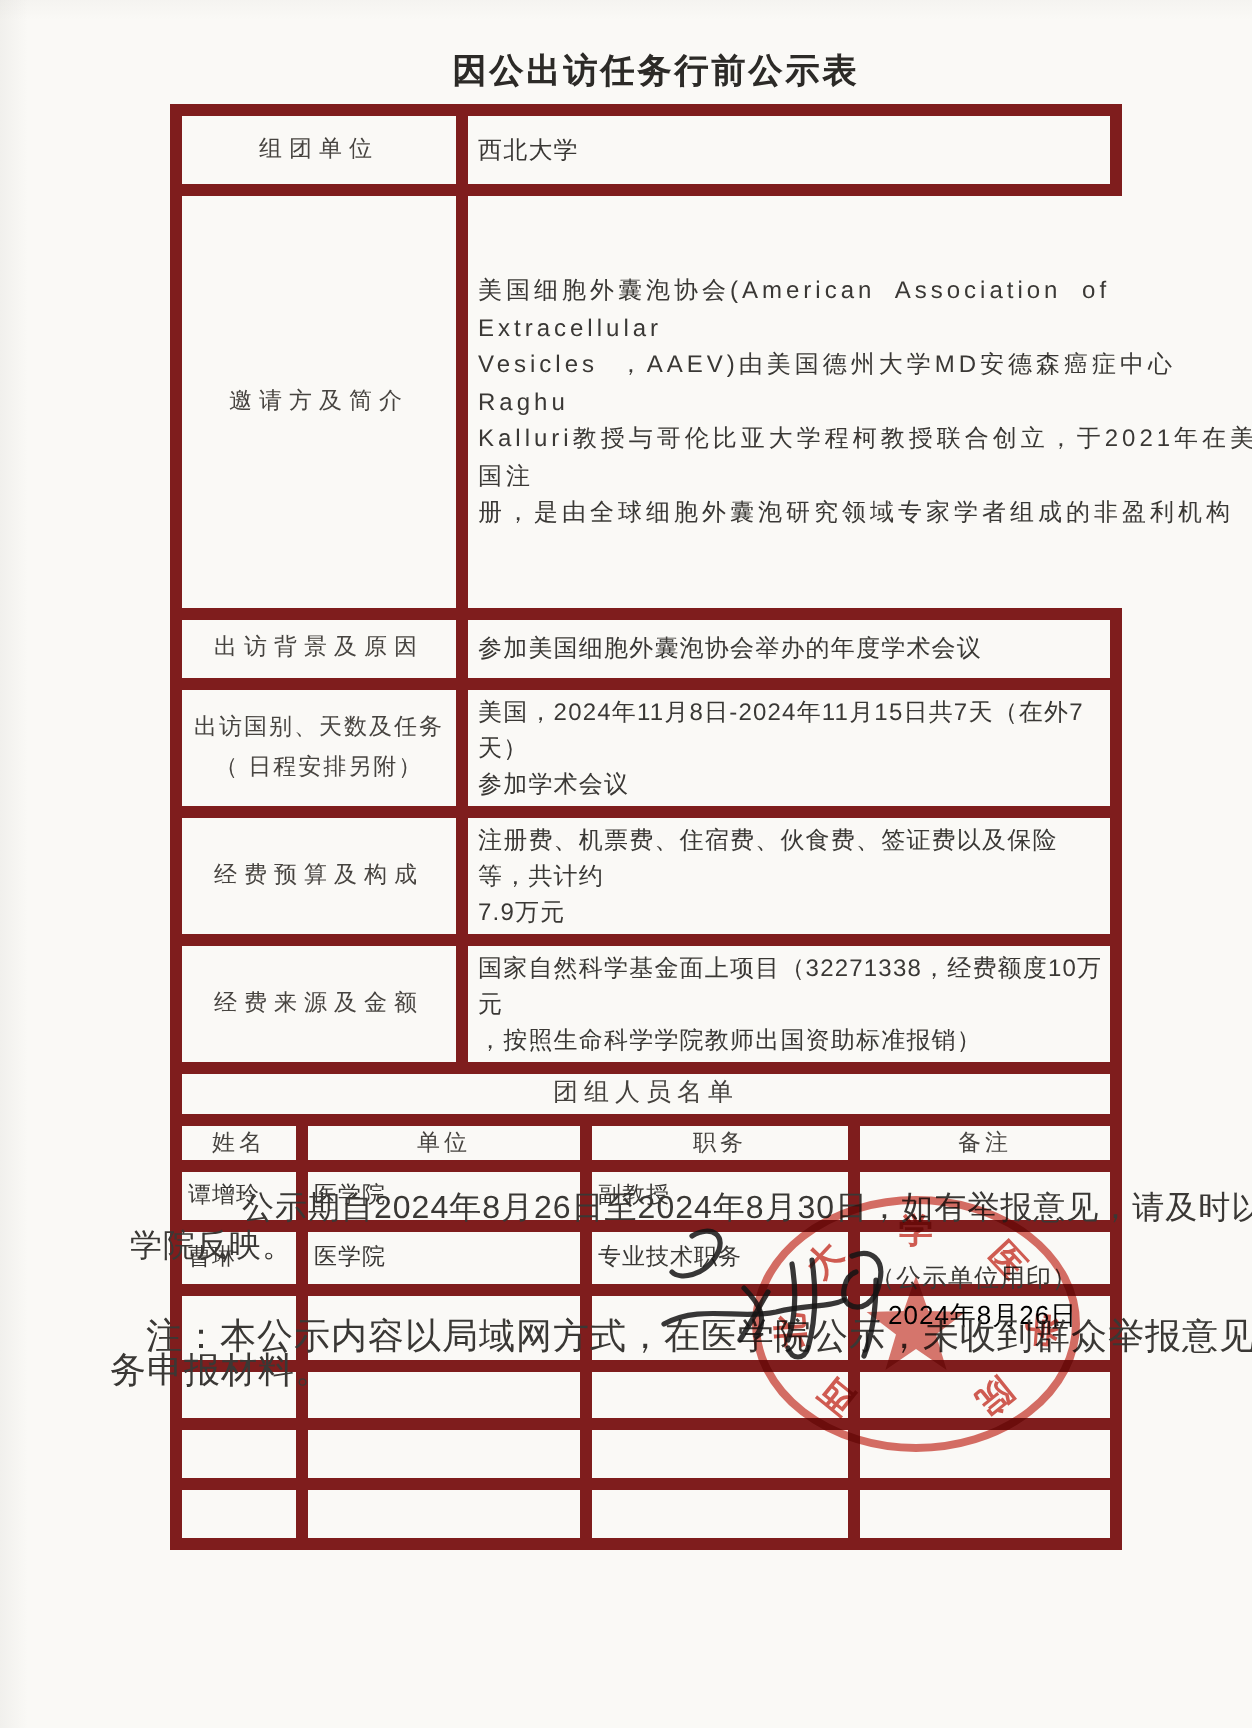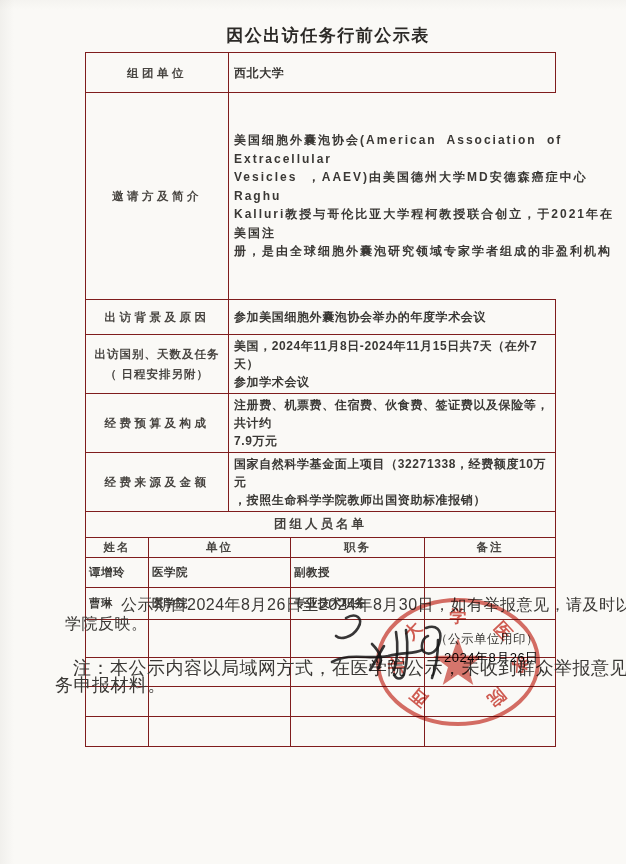--- a/index.html
+++ b/index.html
@@ -24,24 +24,23 @@
     text-align:center;
     font-size:17px;font-weight:bold;letter-spacing:1.5px;
     color:#2c2a27;
   }
   table.form{
     position:absolute;left:85px;top:52px;
     width:470px;
     border-collapse:collapse;table-layout:fixed;
   }
   table.form td{
-    border:1px solid #7f1d1d;
+    border:6px solid #7f1d1d;
     vertical-align:middle;
     overflow:visible;
-    font-weight:bold;
   }
   td.lbl{
     text-align:center;
     font-size:11.5px;letter-spacing:3.5px;
     line-height:20px;
     color:#474440;
     white-space:pre-line;
     padding:0;
   }
   td.lbl.tight{letter-spacing:1px;}

